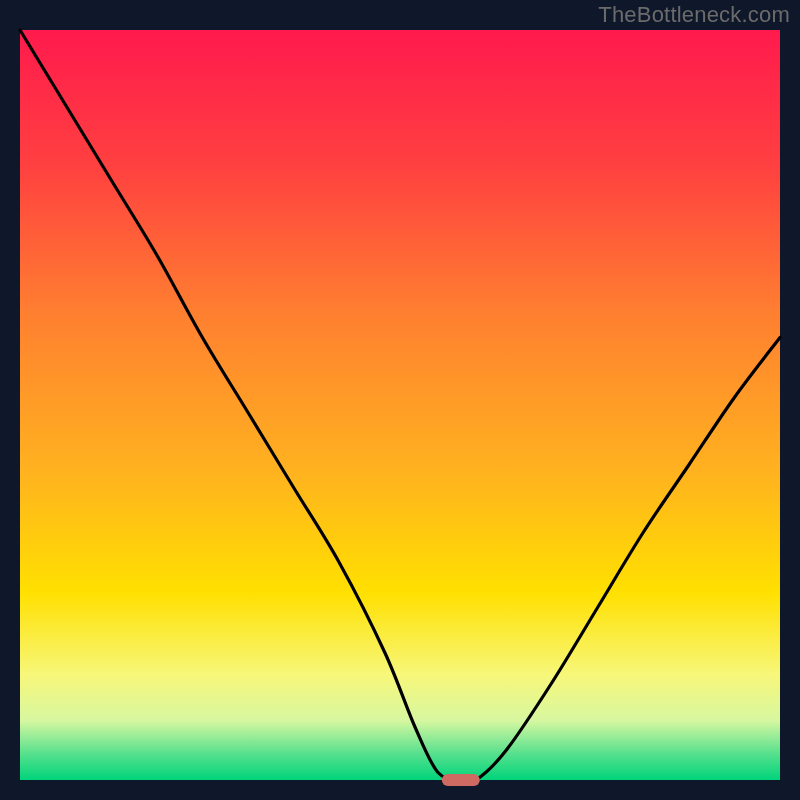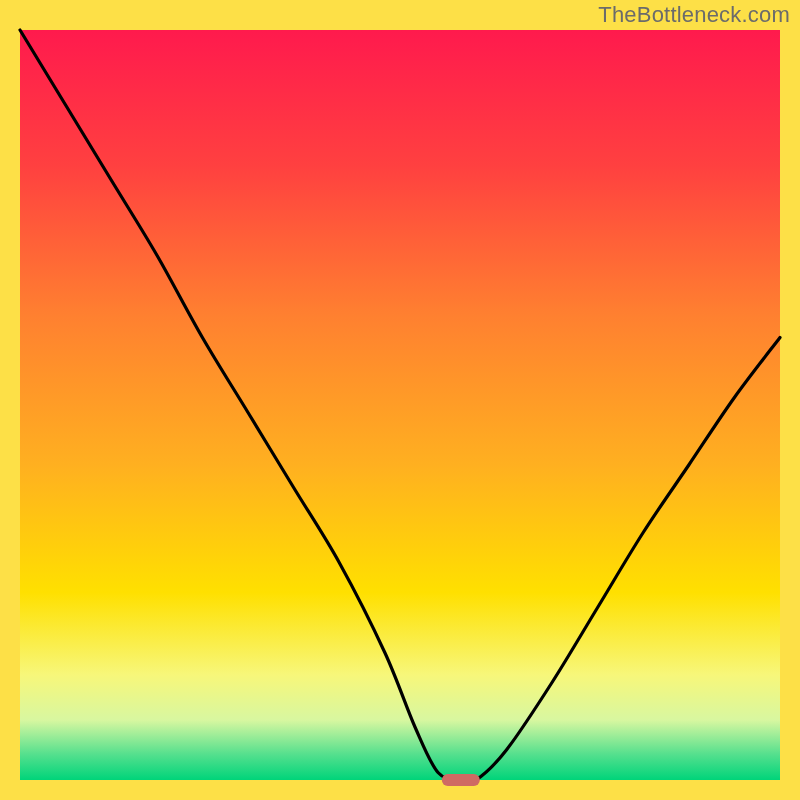--- a/index.html
+++ b/index.html
@@ -7,21 +7,21 @@
     padding: 0;
     width: 800px;
     height: 800px;
     background: #000;
     overflow: hidden;
   }
   .stage {
     position: relative;
     width: 800px;
     height: 800px;
-    background: #fde047;
+    background: #0f172a;
   }
   svg.plot {
     position: absolute;
     left: 0;
     top: 0;
   }
   .watermark {
     position: absolute;
     top: 2px;
     right: 10px;

